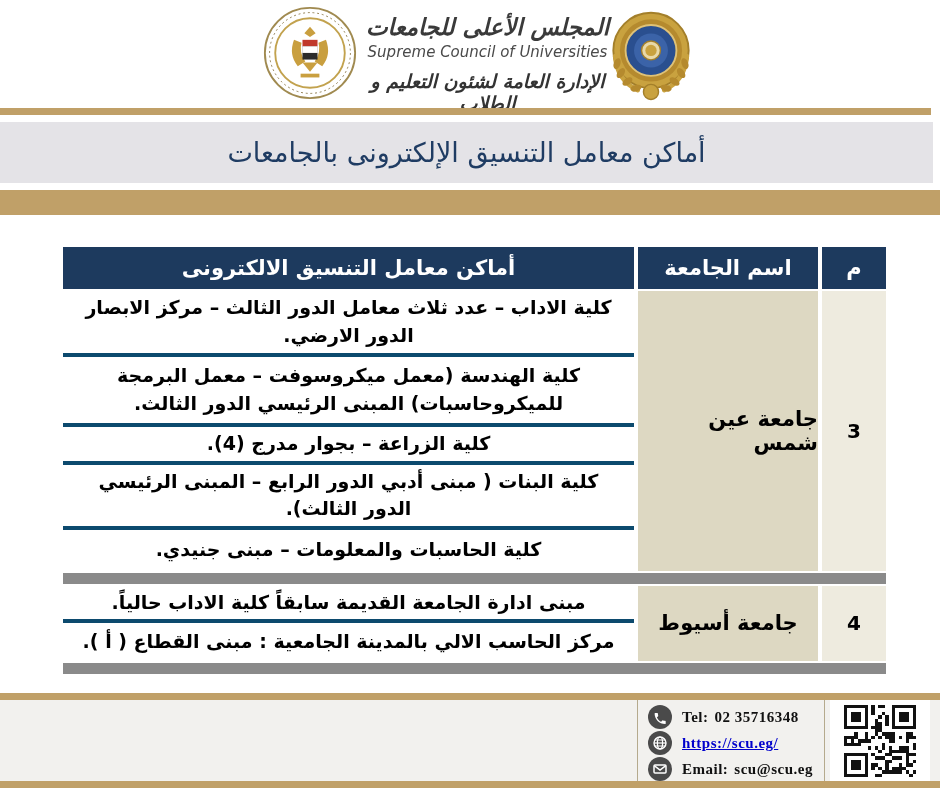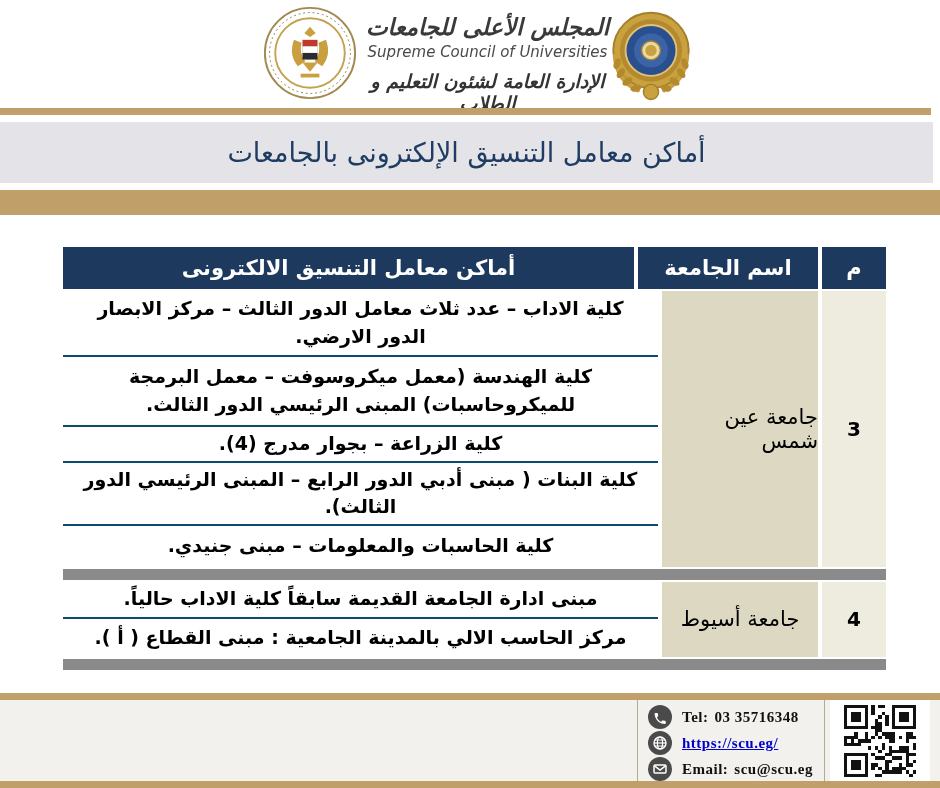--- a/index.html
+++ b/index.html
@@ -25,26 +25,26 @@
   .uni-table{position:absolute;left:63px;top:247px;width:823px;direction:rtl;}
   .t-header{display:flex;gap:4px;margin-bottom:2px;}
   .t-header .hcell{background:#1d3a5e;color:#fff;font-weight:bold;font-size:21px;height:42px;
     display:flex;align-items:center;justify-content:center;}
   .hcell.h-index{width:64px;}
   .hcell.h-univ{width:180px;}
   .hcell.h-locs{flex:1;}
   .t-group{display:flex;gap:4px;}
   .g-index{width:64px;background:#eeebdf;display:flex;align-items:center;justify-content:center;
     font-size:20px;font-weight:bold;color:#000;}
-  .g-univ{width:156px;background:#ddd8c2;display:flex;align-items:center;justify-content:center;
-    font-size:21px;font-weight:normal;color:#000;}
+  .g-univ{width:180px;background:#ddd8c2;display:flex;align-items:center;justify-content:center;
+    font-size:21px;font-weight:bold;color:#000;}
   .g-locs{flex:1;display:flex;flex-direction:column;background:#fff;}
   .loc{box-sizing:border-box;display:flex;align-items:center;justify-content:center;text-align:center;
     font-size:19px;font-weight:bold;color:#000;padding:3px 14px;line-height:1.45;}
-  .loc:not(:last-child){border-bottom:2px solid #0c4a6e;}
+  .loc:not(:last-child){border-bottom:4px solid #0c4a6e;}
   .g0 .loc:nth-child(1){min-height:66px;}
   .g0 .loc:nth-child(2){min-height:70px;}
   .g0 .loc:nth-child(3){min-height:34px;}
   .g0 .loc:nth-child(4){min-height:36px;}
   .g0 .loc:nth-child(5){min-height:41px;}
   .g1 .loc:nth-child(1){min-height:37px;}
   .g1 .loc:nth-child(2){min-height:38px;}
   .sep{height:11px;background:#8a8a8a;margin:2px 0;}
   
   .footer-line{position:absolute;left:0;top:693px;width:940px;height:7px;background:#c0a068;}
@@ -162,21 +162,21 @@
 
   <div class="contact">
     <div class="c-row">
       <span class="c-icon">
         <svg viewBox="0 0 24 24">
             <circle cx="12" cy="12" r="12" fill="#4a4a4a"></circle>
           <path d="M9.2 12.9c.9 1.7 2.2 3 3.9 3.9l1.3-1.3c.2-.2.4-.2.6-.1.7.2 1.4.3 2.1.3.3 0 .6.3.6.6v2.1c0 .3-.3.6-.6.6-5.8 0-10.5-4.7-10.5-10.5 0-.3.3-.6.6-.6h2.1c.3 0 .6.3.6.6 0 .7.1 1.4.3 2.1.1.2 0 .5-.1.6l-1.3 1.3z" fill="#fff"></path>
           </svg>
       </span>
       <span class="c-text">
-        <span class="c-label">Tel:</span><span>03 35716348</span>
+        <span class="c-label">Tel:</span><span>02 35716348</span>
       </span>
     </div>
     <div class="c-row">
       <span class="c-icon">
         <svg viewBox="0 0 24 24">
             <circle cx="12" cy="12" r="12" fill="#4a4a4a"></circle>
           <circle cx="12" cy="12" r="6" fill="none" stroke="#fff" stroke-width="1.4"></circle>
           <ellipse cx="12" cy="12" rx="2.6" ry="6" fill="none" stroke="#fff" stroke-width="1.2"></ellipse>
           <line x1="6" y1="12" x2="18" y2="12" stroke="#fff" stroke-width="1.2"></line>
           <line x1="6.8" y1="9" x2="17.2" y2="9" stroke="#fff" stroke-width="1"></line>

